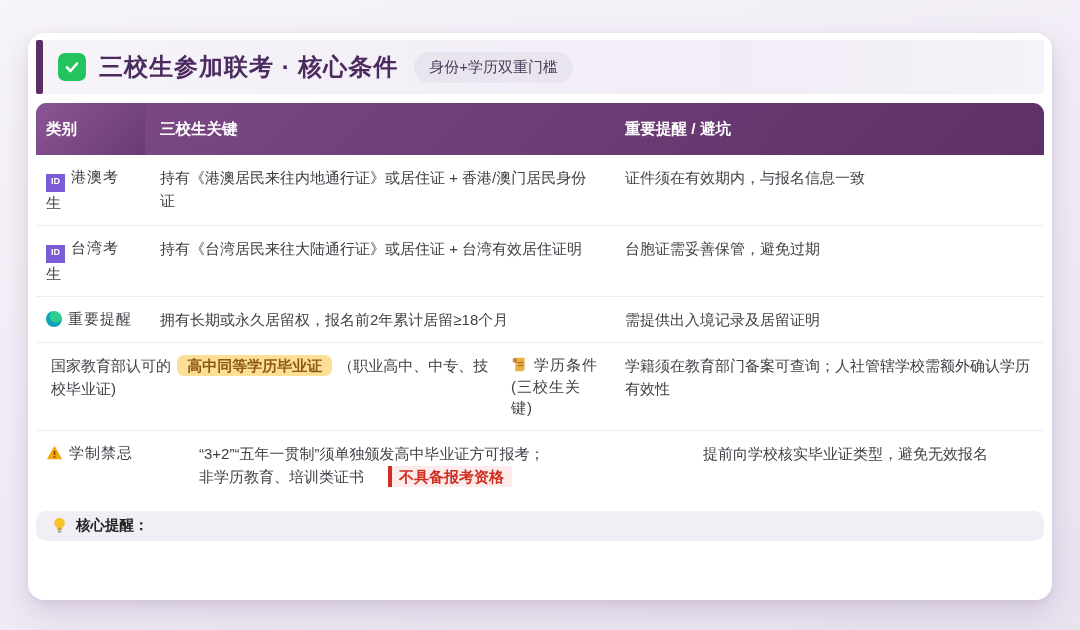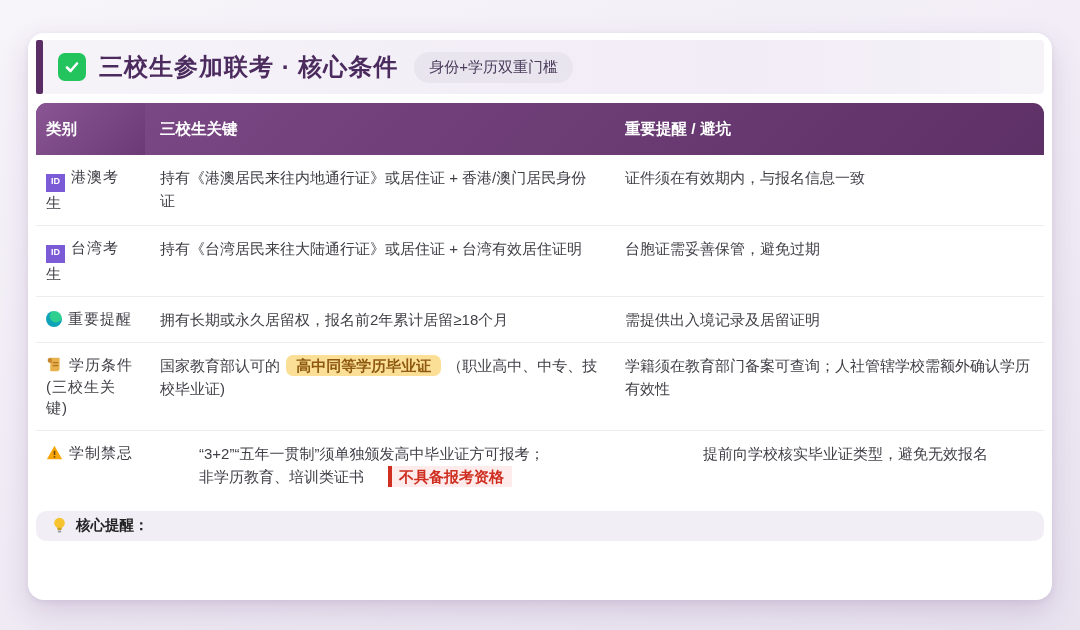--- a/index.html
+++ b/index.html
@@ -117,28 +117,28 @@
     <div class="cell rem-cell">台胞证需妥善保管，避免过期</div>
   </div>
 
   <div class="trow">
     <div class="cell cat-cell"><span class="cat-icon-slot"><span class="ic ic-globe"></span></span><span class="cat-text">重要提醒</span></div>
     <div class="cell req-cell"><span class="seg seg-normal">拥有长期或永久居留权，报名前2年累计居留≥18个月</span></div>
     <div class="cell rem-cell">需提供出入境记录及居留证明</div>
   </div>
 
   <div class="trow">
+    <div class="cell req-cell"><span class="seg seg-normal">国家教育部认可的 </span><span class="seg seg-highlight">高中同等学历毕业证</span><span class="seg seg-normal"> （职业高中、中专、技校毕业证)</span></div>
     <div class="cell cat-cell"><span class="cat-icon-slot"><svg class="ic" width="17" height="17" viewBox="0 0 20 20">
                 <path fill="#e8b04b" d="M5 2h11v13c0 1.7-1.3 3-3 3H5z"></path>
                 <path fill="#c8862f" d="M5 2a3 3 0 0 0 0 6h2V5a3 3 0 0 0-2-3z"></path>
                 <rect x="8" y="7" width="6.5" height="1.6" fill="#b27425"></rect>
                 <rect x="8" y="10.5" width="6.5" height="1.6" fill="#b27425"></rect>
               </svg></span><span class="cat-text">学历条件
 (三校生关键)</span></div>
-    <div class="cell req-cell"><span class="seg seg-normal">国家教育部认可的 </span><span class="seg seg-highlight">高中同等学历毕业证</span><span class="seg seg-normal"> （职业高中、中专、技校毕业证)</span></div>
     <div class="cell rem-cell">学籍须在教育部门备案可查询；人社管辖学校需额外确认学历有效性</div>
   </div>
 
   <div class="trow">
     <div class="cell cat-cell"><span class="cat-icon-slot"><svg class="ic" width="17" height="17" viewBox="0 0 20 20">
                 <path fill="#f6a609" d="M10 2 19 18H1z"></path>
                 <rect x="9.1" y="8" width="1.8" height="5" fill="#6b4300"></rect>
                 <rect x="9.1" y="14.3" width="1.8" height="1.9" fill="#6b4300"></rect>
               </svg></span><span class="cat-text">学制禁忌</span></div>
     <div class="cell req-cell"><span class="seg seg-normal">“3+2”“五年一贯制”须单独颁发高中毕业证方可报考；

